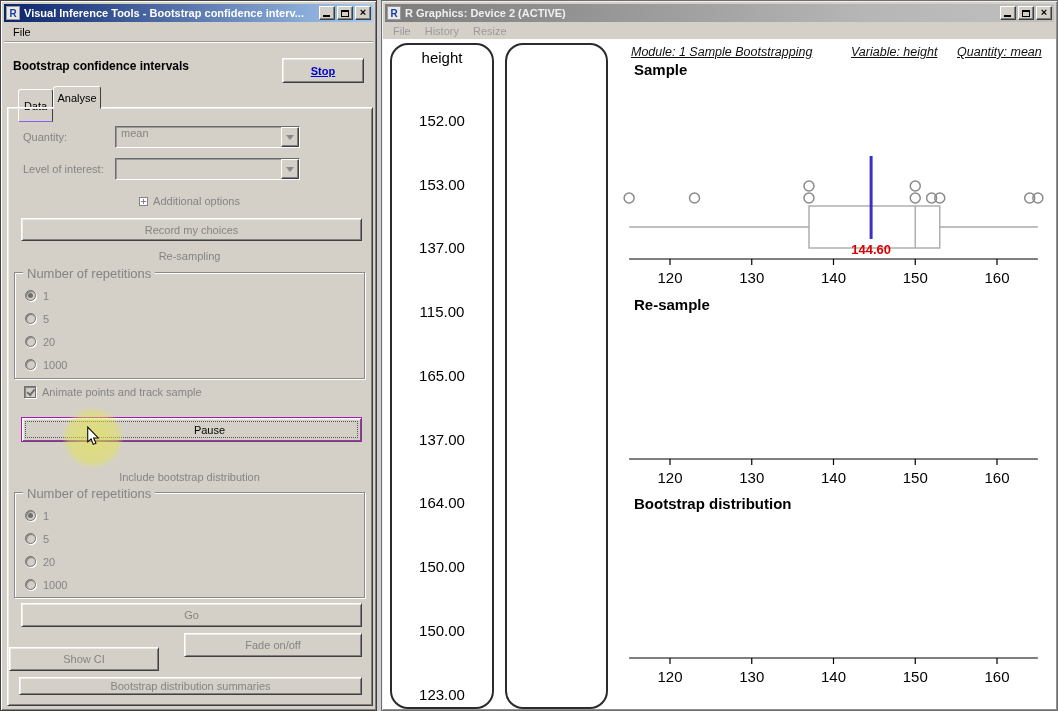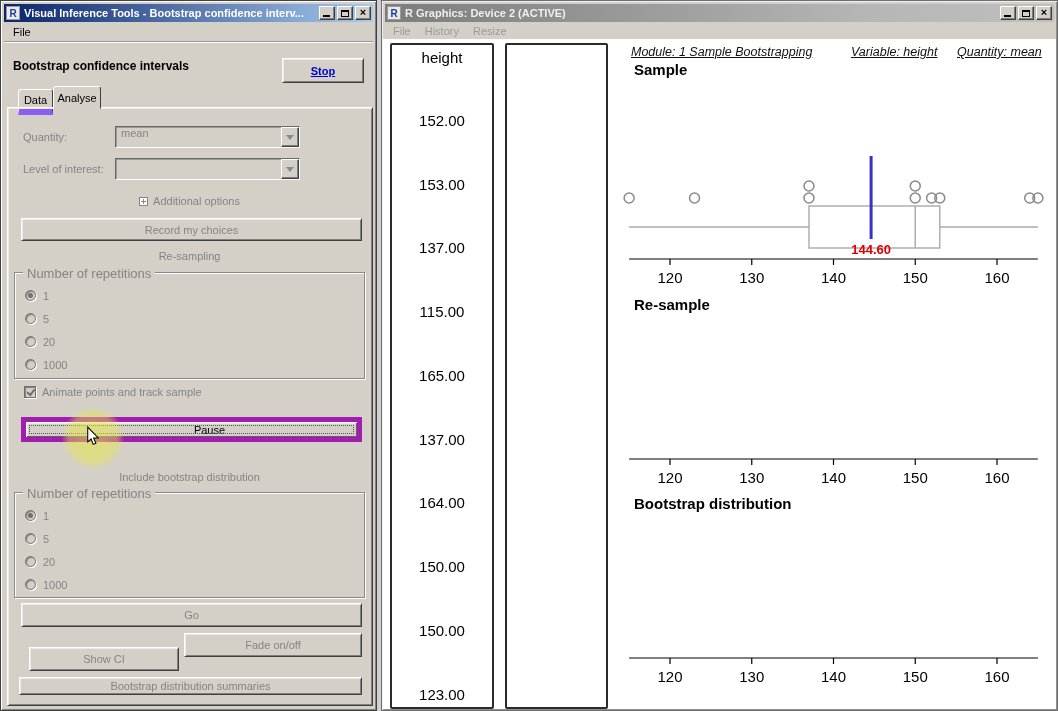--- a/index.html
+++ b/index.html
@@ -33,31 +33,31 @@
     border-bottom:1px solid #9a9a9a;box-shadow:0 1px 0 #fff;}
   .right-window .menubar{top:22px;height:16px;padding-left:8px;gap:14px;color:#9b9b9b;}
   .menu-item{cursor:default;}
 
   .bold-header{position:absolute;left:12px;top:58px;font-size:12px;font-weight:bold;color:#000;}
 
   .btn{position:absolute;background:#d4d0c8;border:1px solid;border-color:#fff #404040 #404040 #fff;
     box-shadow:inset 1px 1px 0 #eceae6, inset -1px -1px 0 #808080;
     font-size:11px;display:flex;align-items:center;justify-content:center;color:#000;}
   .btn.disabled{color:#848484;}
-  .btn.default{border:5px solid #a21caf;
+  .btn.default{border:1px solid #a21caf;
     box-shadow:inset 1px 1px 0 #fff, inset -1px -1px 0 #606060, inset 2px 2px 0 #eceae6;padding-left:36px;}
   .btn.default::after{content:"";position:absolute;left:3px;right:3px;top:3px;bottom:3px;
     border:1px dotted #555;}
   .stop-btn{left:281px;top:57px;width:82px;height:25px;color:#0000cc;font-weight:bold;
     text-decoration:underline;}
 
   .tab{position:absolute;font-size:11px;display:flex;align-items:center;justify-content:center;
     background:#d4d0c8;border:1px solid;border-color:#fff #404040 transparent #fff;
     border-radius:3px 3px 0 0;}
-  .tab-data{left:17px;top:88px;width:35px;height:26px;z-index:1;border-bottom:6px solid #8b5cf6;}
+  .tab-data{left:17px;top:88px;width:35px;height:33px;z-index:1;border-bottom:1px solid #8b5cf6;}
   .tab-analyse{left:52px;top:85px;width:48px;height:23px;z-index:3;}
 
   .panel{position:absolute;left:6px;top:106px;width:366px;height:599px;z-index:2;
     border:1px solid;border-color:#fff #404040 #404040 #fff;
     box-shadow:inset 1px 1px 0 #eceae6, inset -1px -1px 0 #808080;}
 
   .field-label{position:absolute;font-size:11px;color:#848484;}
   .combo{position:absolute;height:22px;width:185px;left:114px;background:#d4d0c8;
     border:1px solid;border-color:#6a6a6a #fff #fff #6a6a6a;
     box-shadow:inset 1px 1px 0 #9a9a9a;display:flex;align-items:flex-start;}
@@ -92,21 +92,21 @@
     border-left:2px solid #6f6f6f;border-bottom:2px solid #6f6f6f;transform:rotate(-50deg);}
   .check-label{font-size:11px;color:#848484;}
 
   .highlight-circle{position:absolute;left:61px;top:406px;width:62px;height:62px;border-radius:50%;
     background:radial-gradient(circle, rgba(230,230,70,.60) 0%, rgba(230,230,70,.45) 55%, rgba(230,230,70,0) 72%);
     z-index:20;pointer-events:none;}
   .cursor{position:absolute;left:85px;top:425px;z-index:21;pointer-events:none;}
 
   
   .canvas{position:absolute;left:1px;right:1px;top:38px;bottom:1px;background:#fff;}
-  .data-col{position:absolute;top:4px;height:666px;border:2px solid #2b2b2b;border-radius:2px;background:#fff;}
+  .data-col{position:absolute;top:4px;height:666px;border:2px solid #2b2b2b;border-radius:18px;background:#fff;}
   .col-1{left:7px;width:104px;}
   .col-2{left:122px;width:103px;}
   .col-cell{position:absolute;left:0;width:100%;text-align:center;font-size:15px;color:#000;}
   .col-header{top:4px;}
   .r0{top:67px}.r1{top:131px}.r2{top:194px}.r3{top:258px}.r4{top:322px}
   .r5{top:386px}.r6{top:449px}.r7{top:513px}.r8{top:577px}.r9{top:641px}
 
   .plot-head{position:absolute;top:6px;font-size:12.5px;font-style:italic;text-decoration:underline;color:#111;}
   .ph-module{left:248px;}
   .ph-variable{left:468px;}
@@ -220,21 +220,21 @@
       <span class="radio"></span>
       <span class="radio-label">20</span>
     </div>
     <div class="radio-row" style="top:85px;">
       <span class="radio"></span>
       <span class="radio-label">1000</span>
     </div>
   </div>
 
   <div class="btn disabled" style="left:20px;top:602px;width:341px;height:24px;">Go</div>
-  <div class="btn disabled" style="left:28px;top:646px;width:150px;height:24px;">Show CI</div>
+  <div class="btn disabled" style="left:8px;top:646px;width:150px;height:24px;">Show CI</div>
   <div class="btn disabled" style="left:183px;top:632px;width:178px;height:24px;">Fade on/off</div>
   <div class="btn disabled" style="left:18px;top:676px;width:343px;height:18px;">Bootstrap distribution summaries</div>
 </div>
 
 <div class="window right-window">
   <div class="titlebar gray">
     <div class="app-icon">R</div>
     <div class="title-text">R Graphics: Device 2 (ACTIVE)</div>
     <div class="win-buttons">
       <div class="win-btn">

